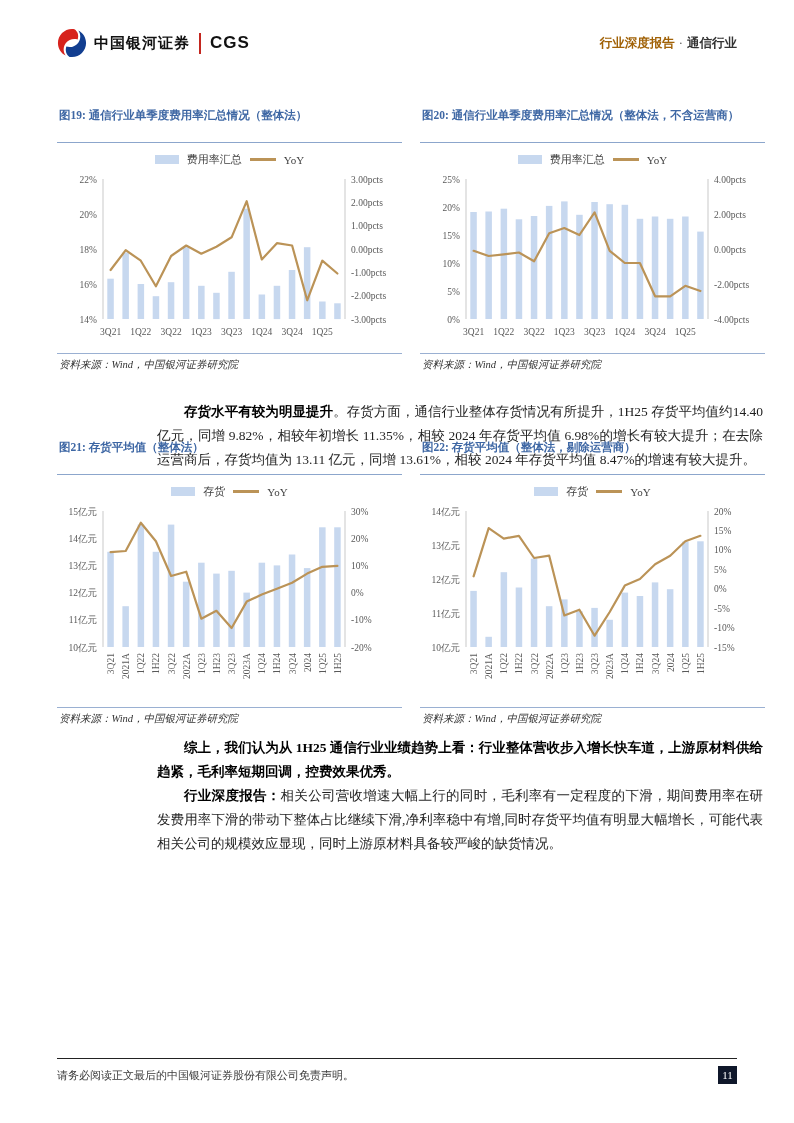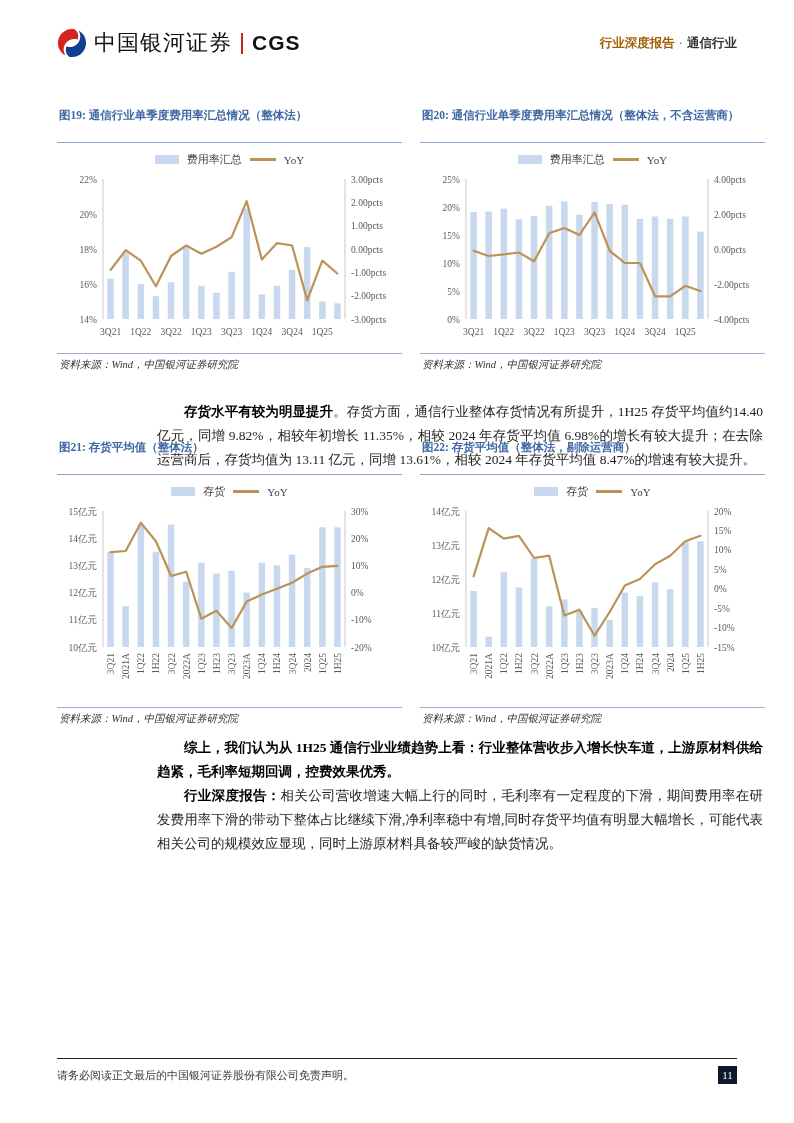--- a/index.html
+++ b/index.html
@@ -1,23 +1,23 @@
 <!DOCTYPE html>
 <html><head>
 <meta charset="utf-8">
 <style>
   html,body{margin:0;padding:0;background:#fff;}
   .page{position:relative;width:794px;height:1123px;background:#fff;margin:0 auto;overflow:hidden;
         font-family:"Liberation Serif","DejaVu Serif",serif;color:#222;}
   
   .header{position:absolute;left:57px;right:57px;top:28px;display:flex;justify-content:space-between;align-items:center;}
   .brand{display:flex;align-items:center;gap:7px;font-family:"Liberation Sans","DejaVu Sans",sans-serif;}
-  .brand-cn{font-size:22px;font-weight:normal;color:#111;letter-spacing:1px;}
+  .brand-cn{font-size:15px;font-weight:bold;color:#111;letter-spacing:1px;}
   .brand-sep{width:2px;height:21px;background:#c3271f;margin:0 2px;}
-  .brand-en{font-size:21px;font-weight:bold;color:#111;letter-spacing:1px;}
+  .brand-en{font-size:17px;font-weight:bold;color:#111;letter-spacing:1px;}
   .header-right{font-size:12.5px;font-weight:bold;}
   .header-right .rpt{color:#a16207;}
   .header-right .sep{color:#555;font-weight:normal;padding:0 4px;}
   .header-right .ind{color:#333;}
   
   .fig{position:absolute;width:345px;}
   .fig-title{font-size:11.5px;font-weight:bold;color:#3e67a4;padding:3px 0 19px 2px;
              border-bottom:1px solid #8ca6cc;white-space:nowrap;}
   .legend{display:flex;justify-content:center;align-items:center;gap:8px;margin:9px 0 2px 0;}
   .legend .sw-bar{width:24px;height:9px;display:inline-block;}

